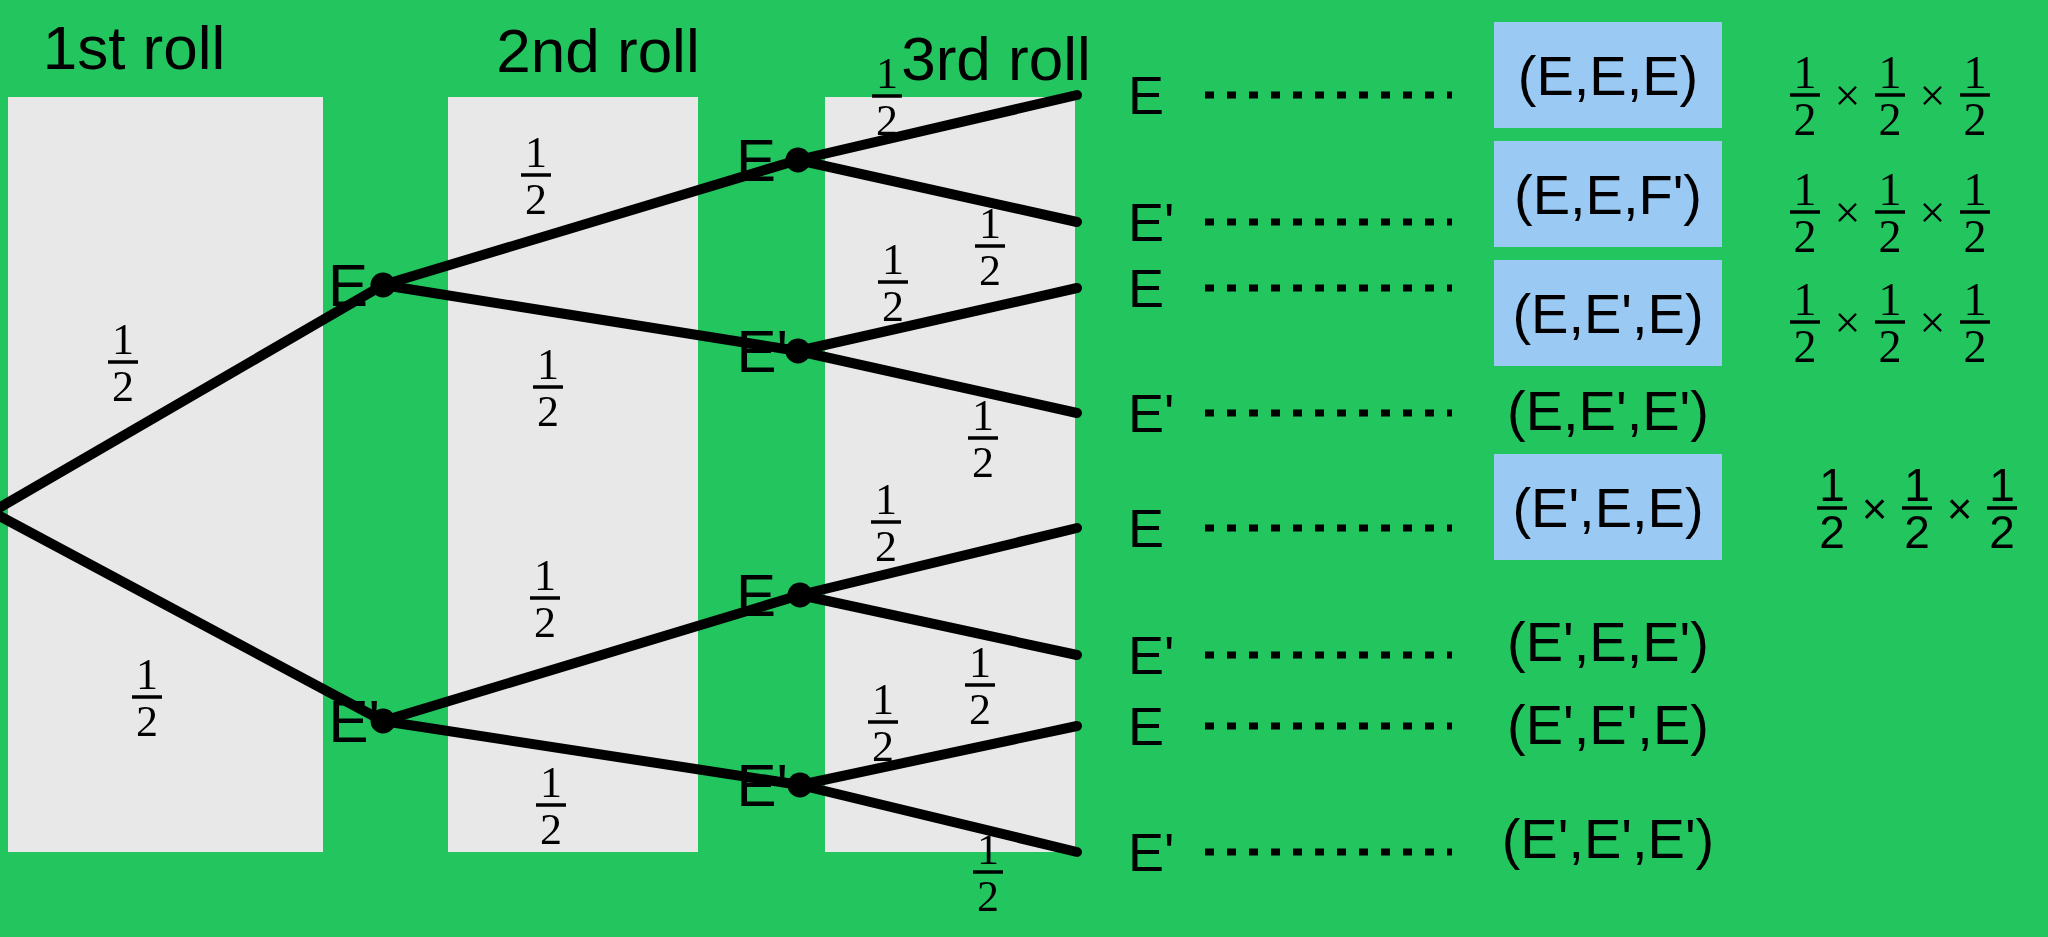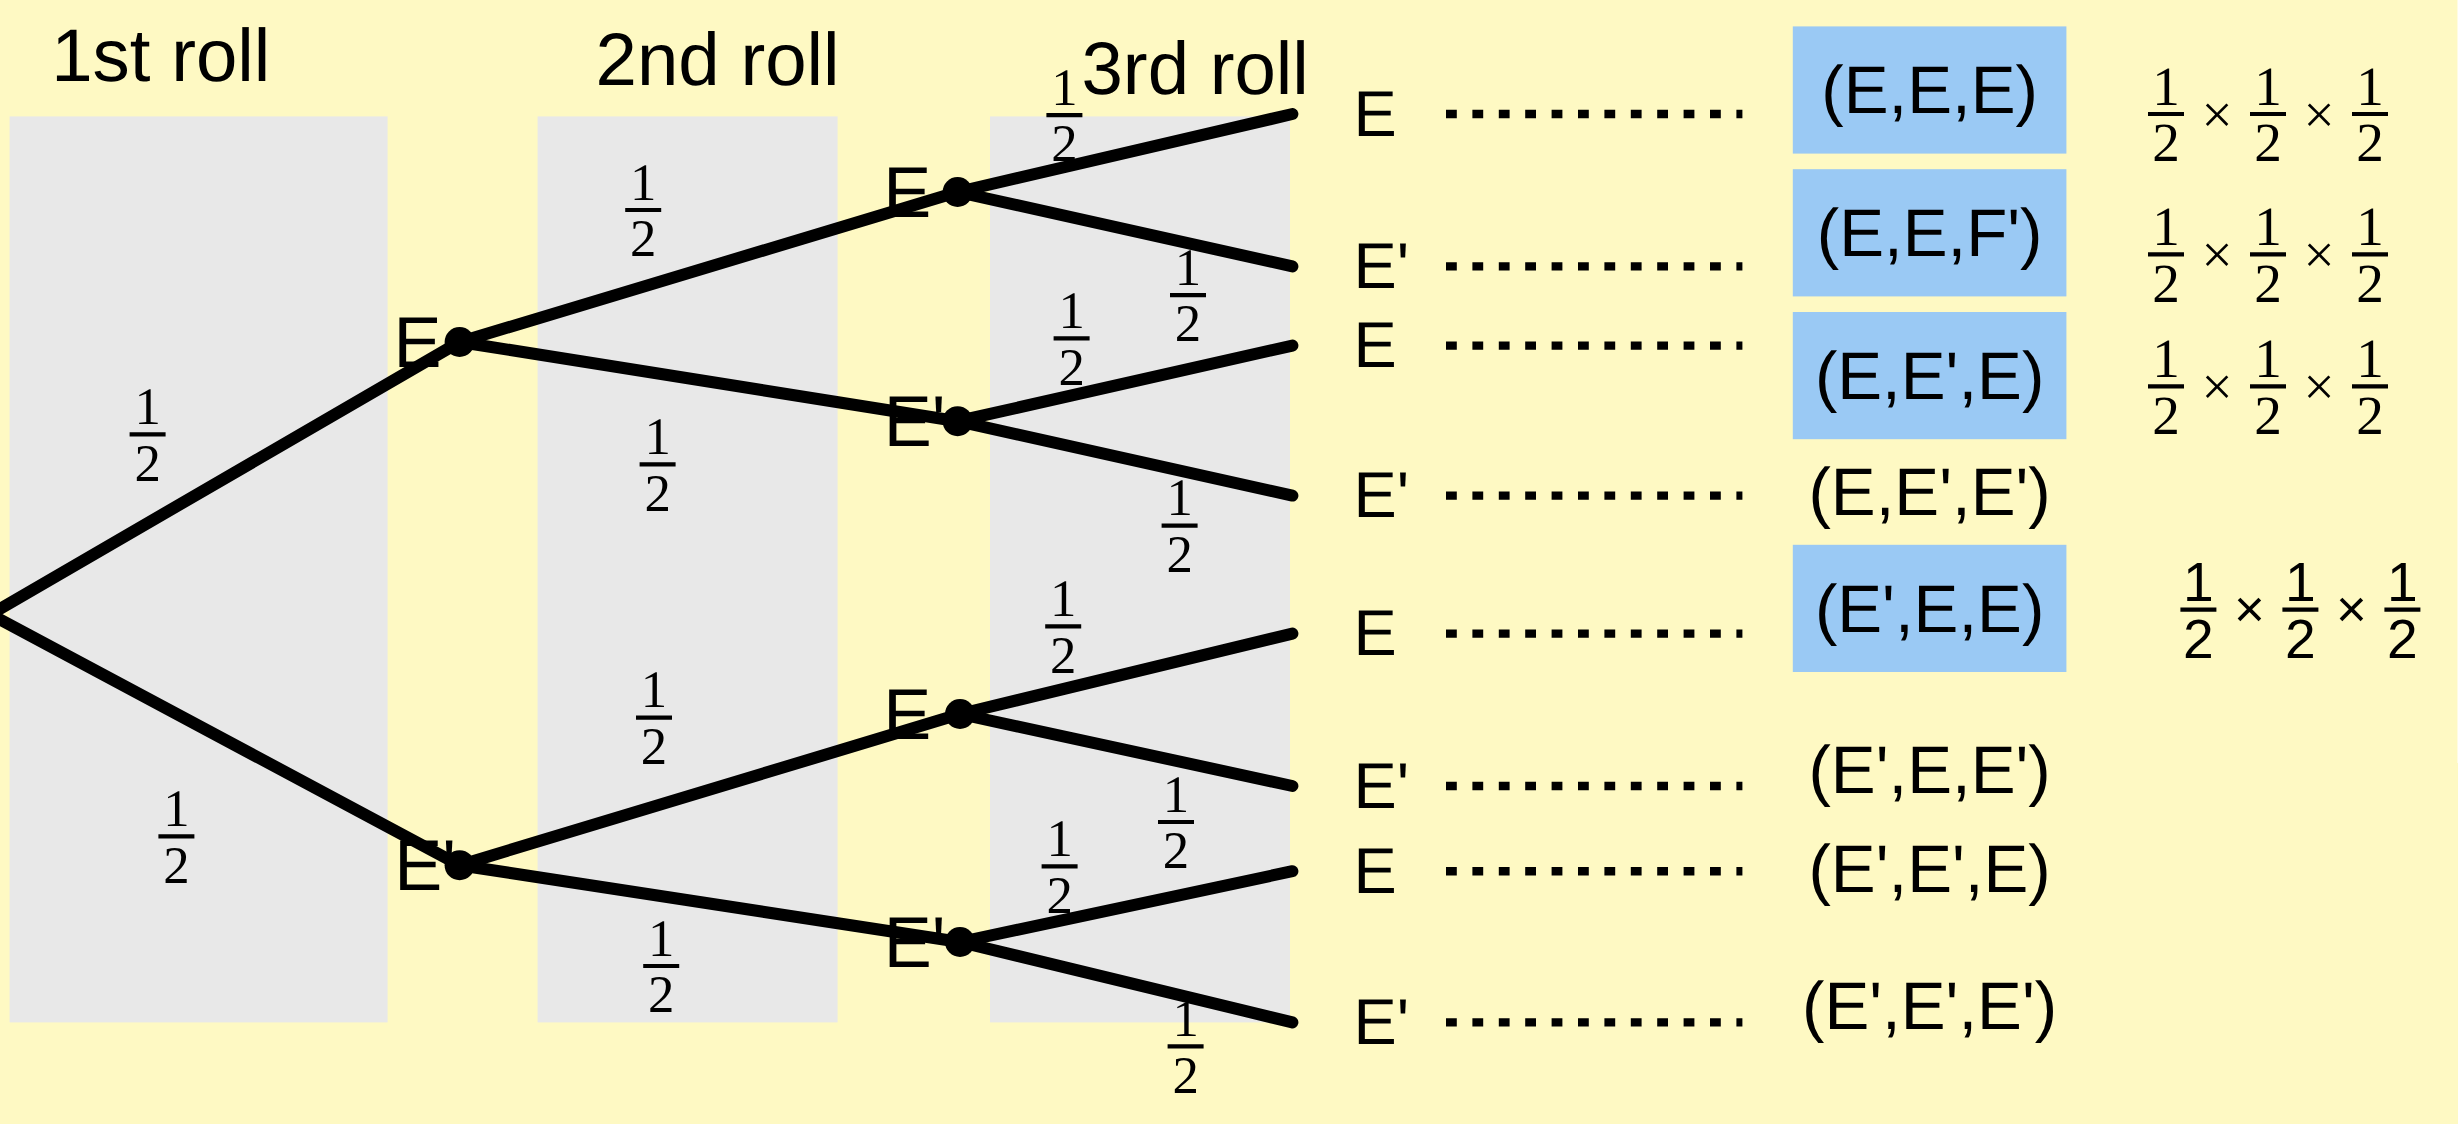--- a/index.html
+++ b/index.html
@@ -1,16 +1,16 @@
 <!DOCTYPE html>
 <html><head>
 <meta charset="utf-8">
 <style>
   html,body{margin:0;padding:0;background:#ffffff;}
-  .stage{position:relative;width:2048px;height:937px;background:#fef9c3;overflow:hidden;
+  .stage{position:relative;width:2048px;height:937px;background:#22c55e;overflow:hidden;
          font-family:"Liberation Sans",sans-serif;}
   svg{display:block;}
   text{fill:#000;}
   .hdr{font-family:"Liberation Sans",sans-serif;font-size:62px;}
   .nodelbl{font-family:"Liberation Sans",sans-serif;font-size:60px;}
   .leaflbl{font-family:"Liberation Sans",sans-serif;font-size:54px;}
   .tuple{font-family:"Liberation Sans",sans-serif;font-size:56px;}
   .frac-serif{font-family:"Liberation Serif","DejaVu Serif",serif;font-size:44px;}
   .efrac-serif{font-family:"Liberation Serif","DejaVu Serif",serif;font-size:46px;}
   .efrac-sans{font-family:"Liberation Sans",sans-serif;font-size:46px;}

